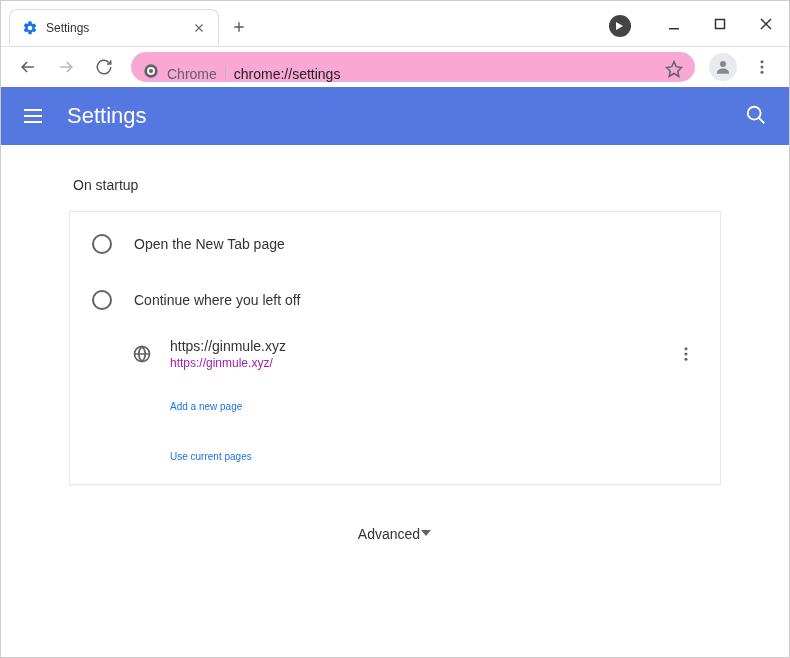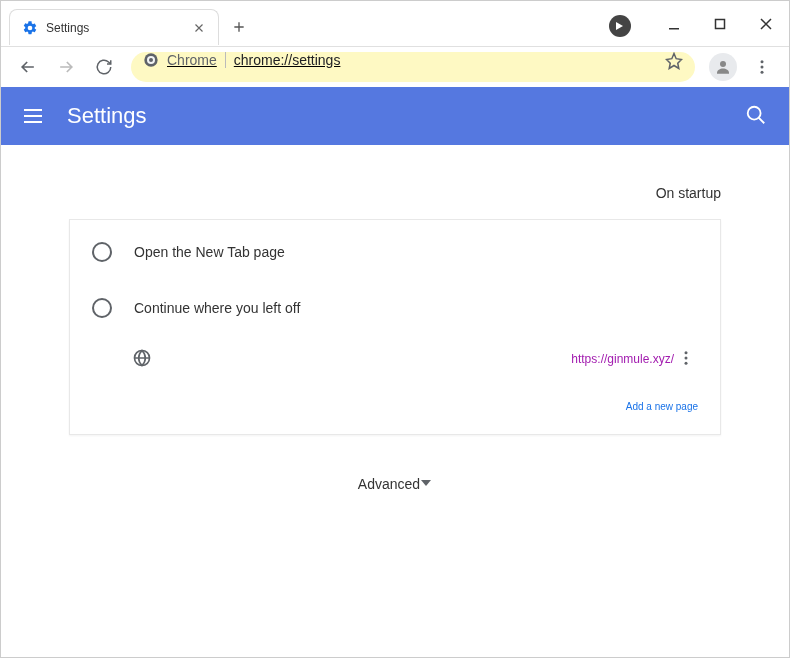--- a/index.html
+++ b/index.html
@@ -16,41 +16,41 @@
 .media-ind { margin-top: 14px; width: 22px; height: 22px; border-radius: 50%; background: #444; display:flex;align-items:center;justify-content:center; margin-right: 20px; }
 .media-ind svg { width:10px; height:10px; fill:#fff;}
 .win-controls { display: flex; height: 46px; }
 .win-btn { width: 46px; height: 46px; display: flex; align-items: center; justify-content: center; }
 .win-btn svg { width: 12px; height: 12px; }
 
 
 .toolbar { height: 40px; display: flex; align-items: center; padding: 0 10px; gap: 4px; background:#fff; }
 .nav-btn { width: 34px; height: 34px; display: flex; align-items: center; justify-content: center; border-radius: 50%; color: #5f6368; }
 .nav-btn.disabled { color: #bbb; }
-.omnibox { flex: 1; height: 30px; background: #fef9c3; border-radius: 15px; display: flex; align-items: flex-start; padding: 0 12px; margin: 0 6px; gap: 8px; text-decoration: underline; }
+.omnibox { flex: 1; height: 30px; background: #f9a8d4; border-radius: 15px; display: flex; align-items: flex-end; padding: 0 12px; margin: 0 6px; gap: 8px; }
 .omnibox .secure { color: #5f6368; font-size: 14px; }
 .omnibox .chrome-label { color: #5f6368; font-size: 14px; }
 .omnibox .divider { width:1px; height:16px; background:#bbb; }
 .omnibox .url { color: #202124; font-size: 14px; flex: 1; }
 .omnibox .star { color: #5f6368; }
 .avatar { width: 28px; height: 28px; border-radius: 50%; background: #e8eaed; display:flex;align-items:center;justify-content:center; margin: 0 4px; }
 .menu-btn { width: 34px; height: 34px; display: flex; align-items: center; justify-content: center; color: #5f6368; }
 
 
 .app-bar { height: 58px; background: #5578e0; display: flex; align-items: center; padding: 0 20px; color: #fff; }
 .hamburger { width: 24px; height: 24px; margin-right: 22px; cursor:pointer; }
 .app-title { font-size: 22px; flex: 1; font-weight:400; }
 .search-btn { width: 24px; height: 24px; cursor:pointer; }
 
 
 .content-wrap { height: calc(658px - 46px - 40px - 58px); overflow-y: auto; background: #fff; position:relative; }
 .content-wrap::-webkit-scrollbar { width: 16px; }
 .content-wrap::-webkit-scrollbar-track { background: #f1f1f1; }
 .content-wrap::-webkit-scrollbar-thumb { background: #c1c1c1; }
-.content { max-width: 700px; margin: 8px auto; padding: 24px 24px 40px; text-align: right; }
+.content { max-width: 700px; margin: 0 auto; padding: 24px 24px 40px; }
 .section-heading { font-size: 14px; color: #333; margin: 8px 0 18px 4px; font-weight:500; }
 .card { border: 1px solid #e8e8e8; border-radius: 0; padding: 4px 0; box-shadow: 0 1px 2px rgba(0,0,0,0.05); }
 .radio-row { display: flex; align-items: center; padding: 18px 22px; cursor:pointer; }
 .radio { width: 20px; height: 20px; border: 2px solid #5f6368; border-radius: 50%; margin-right: 22px; position:relative; }
 .radio.selected { border-color: #1a73e8; }
 .radio.selected::after { content:''; position:absolute; top:3px; left:3px; width:10px; height:10px; background:#1a73e8; border-radius:50%; }
 .radio-label { font-size: 14px; color: #333; }
 .page-row { display:flex; align-items:center; padding: 10px 22px 10px 62px; }
 .globe { width:20px; height:20px; color:#5f6368; margin-right:18px; }
 .page-info { flex:1; }
@@ -195,33 +195,37 @@
         <div class="radio-label">Continue where you left off</div>
       </div>
       <div class="page-row">
         <span class="globe">
           <svg width="20" height="20" viewBox="0 0 24 24" fill="none" stroke="currentColor" stroke-width="2">
               <circle cx="12" cy="12" r="9"></circle>
               <path d="M3 12h18M12 3c2.5 2.5 4 5.5 4 9s-1.5 6.5-4 9c-2.5-2.5-4-5.5-4-9s1.5-6.5 4-9z"></path>
             </svg>
         </span>
         <div class="page-info">
+          <div class="page-title-text">https://ginmule.xyz</div>
           <div class="page-url">https://ginmule.xyz/</div>
         </div>
         <div class="more-btn">
           <svg width="18" height="18" viewBox="0 0 24 24" fill="currentColor">
               <circle cx="12" cy="5" r="2"></circle>
               <circle cx="12" cy="12" r="2"></circle>
               <circle cx="12" cy="19" r="2"></circle>
             </svg>
         </div>
       </div>
       <div class="link-row">
         <span class="link">Add a new page</span>
       </div>
+      <div class="link-row">
+        <span class="link">Use current pages</span>
+      </div>
     </div>
     <div class="advanced">
       <span class="advanced-label">Advanced</span>
       <span>
         <svg viewBox="0 0 12 12" fill="currentColor">
             <path d="M1 3 L6 9 L11 3 Z"></path>
           </svg>
       </span>
     </div>
   </div>

